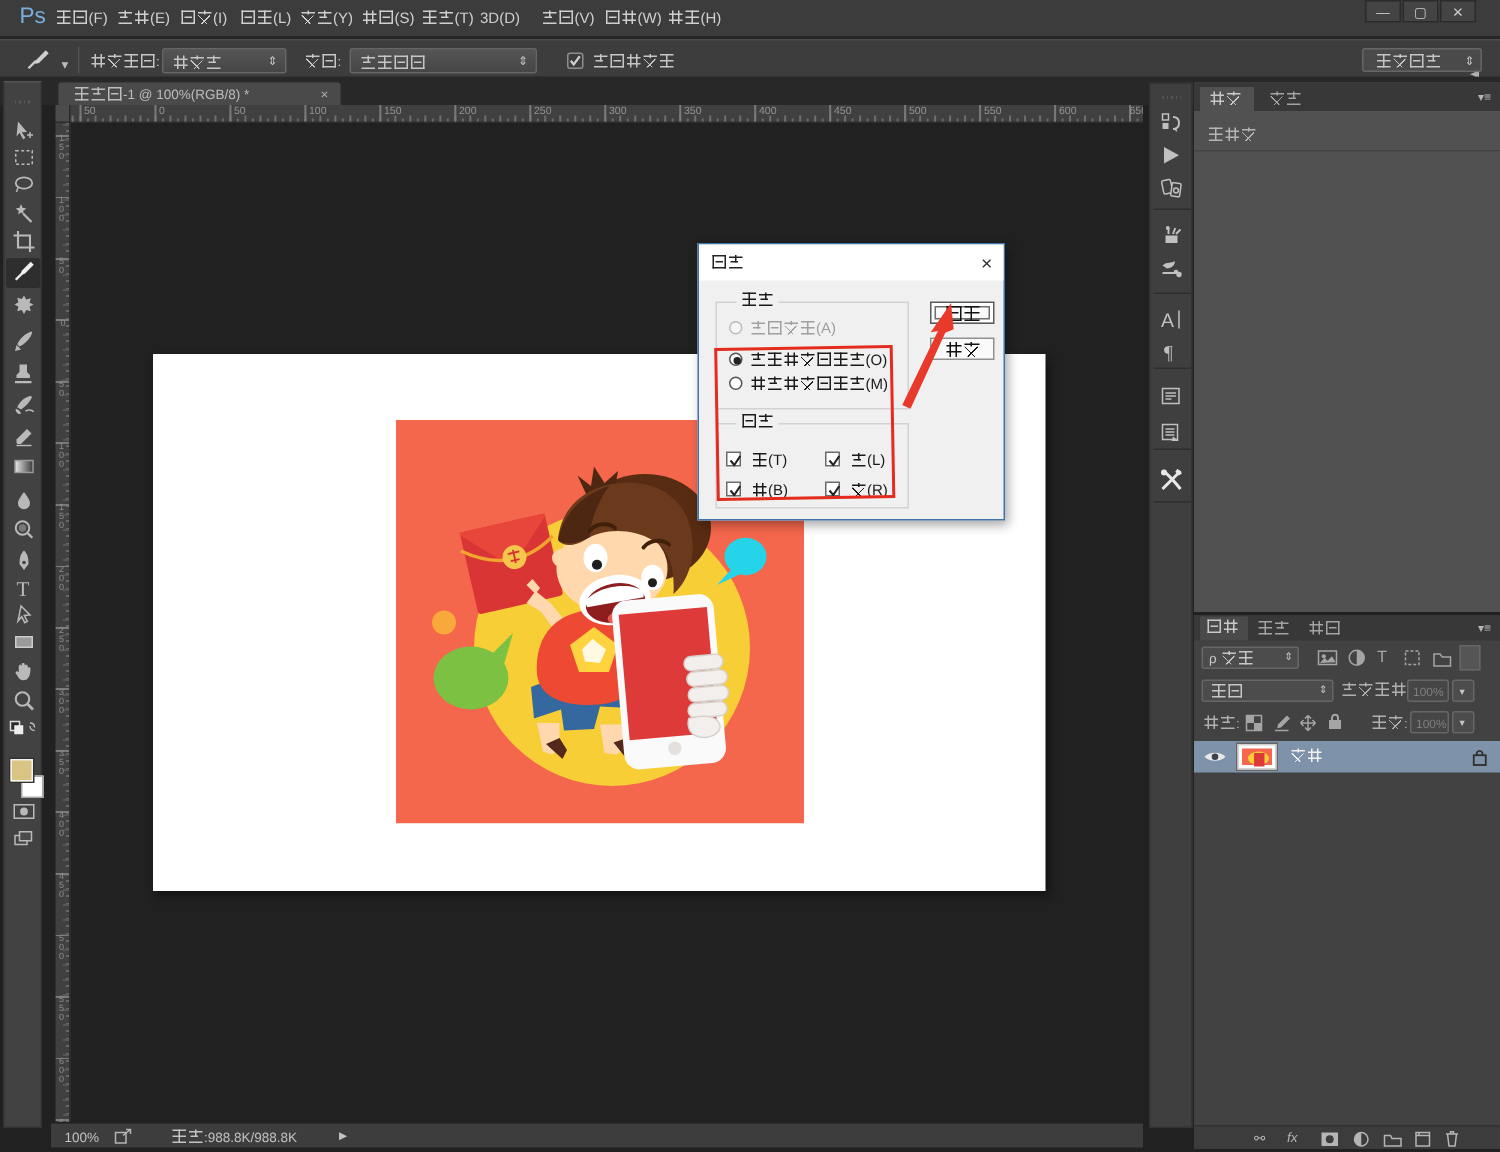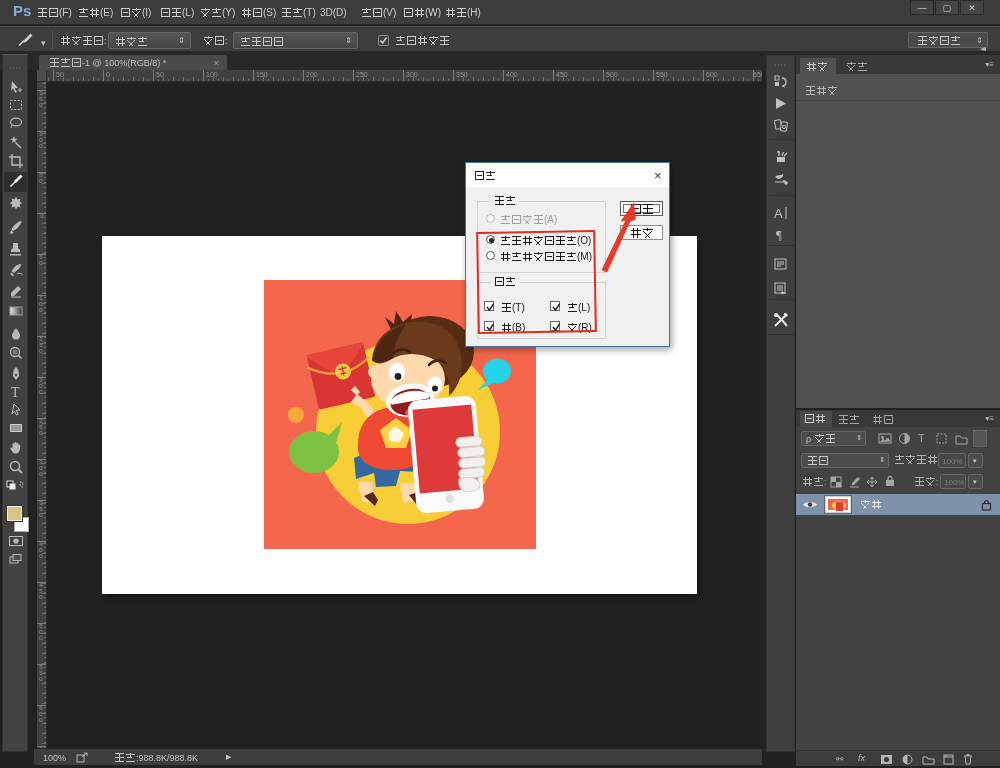--- a/index.html
+++ b/index.html
@@ -6,21 +6,21 @@
 
 .j{display:inline-block;width:9px;height:9px;margin:0 1px;background-repeat:no-repeat;vertical-align:-1px}
 .ja{background-image:linear-gradient(currentColor,currentColor),linear-gradient(currentColor,currentColor),linear-gradient(currentColor,currentColor),linear-gradient(currentColor,currentColor);background-size:100% 1px,100% 1px,100% 1px,1px 100%;background-position:0 0,0 4px,0 100%,4px 0}
 .jb{background-image:linear-gradient(currentColor,currentColor),linear-gradient(currentColor,currentColor),linear-gradient(currentColor,currentColor),linear-gradient(currentColor,currentColor),linear-gradient(currentColor,currentColor);background-size:100% 1px,100% 1px,1px 100%,1px 100%,60% 1px;background-position:0 0,0 100%,0 0,100% 0,2px 4px}
 .jc{background-image:linear-gradient(currentColor,currentColor),linear-gradient(currentColor,currentColor),linear-gradient(currentColor,currentColor),linear-gradient(currentColor,currentColor);background-size:100% 1px,1px 60%,60% 1px,100% 1px;background-position:0 1px,4px 0,40% 55%,0 100%}
 .jd{background-image:linear-gradient(currentColor,currentColor),linear-gradient(currentColor,currentColor),linear-gradient(currentColor,currentColor),linear-gradient(currentColor,currentColor);background-size:1px 100%,1px 100%,100% 1px,100% 1px;background-position:2px 0,6px 0,0 2px,0 6px}
 .je{background-image:linear-gradient(currentColor,currentColor),linear-gradient(currentColor,currentColor),linear-gradient(45deg,transparent 46%,currentColor 46%,currentColor 54%,transparent 54%),linear-gradient(-45deg,transparent 46%,currentColor 46%,currentColor 54%,transparent 54%);background-size:100% 1px,1px 30%,70% 70%,70% 70%;background-position:0 1px,50% 0,15% 100%,85% 100%}
 
 #menubar{left:0;top:0;width:1000px;height:25px;background:#3c3c3c;border-bottom:1px solid #252525}
 #menubar .mi{position:absolute;top:7px;font-size:10px;color:#cfcfcf;white-space:nowrap}
-#pslogo{left:13px;top:2px;font-size:15px;font-weight:bold;color:#79aede;position:absolute;letter-spacing:0}
+#pslogo{left:13px;top:2px;font-size:15px;font-weight:normal;color:#79aede;position:absolute;letter-spacing:0}
 
 #winbtn{left:910px;top:0;width:76px;height:15px}
 #winbtn .wb{position:absolute;top:0;width:24px;height:15px;background:#444;border:1px solid #2a2a2a;color:#ccc;text-align:center;font-size:9px;line-height:14px}
 
 #optbar{left:0;top:26px;width:1000px;height:26px;background:#3d3d3d;border-top:1px solid #4e4e4e;border-bottom:1px solid #282828}
 .sel{position:absolute;background:linear-gradient(#555,#464646);border:1px solid #666;border-radius:2px;color:#c6c6c6;font-size:9px}
 .lbl{position:absolute;color:#c6c6c6;font-size:9px;white-space:nowrap}
 
 #tabrow{left:0;top:52px;width:1000px;height:18px;background:#282828}
 #tab1{left:38px;top:2px;width:190px;height:16px;background:#4a4a4a;color:#bdbdbd;font-size:9px;position:absolute;border-radius:3px 3px 0 0;border:1px solid #2a2a2a;border-bottom:none}

